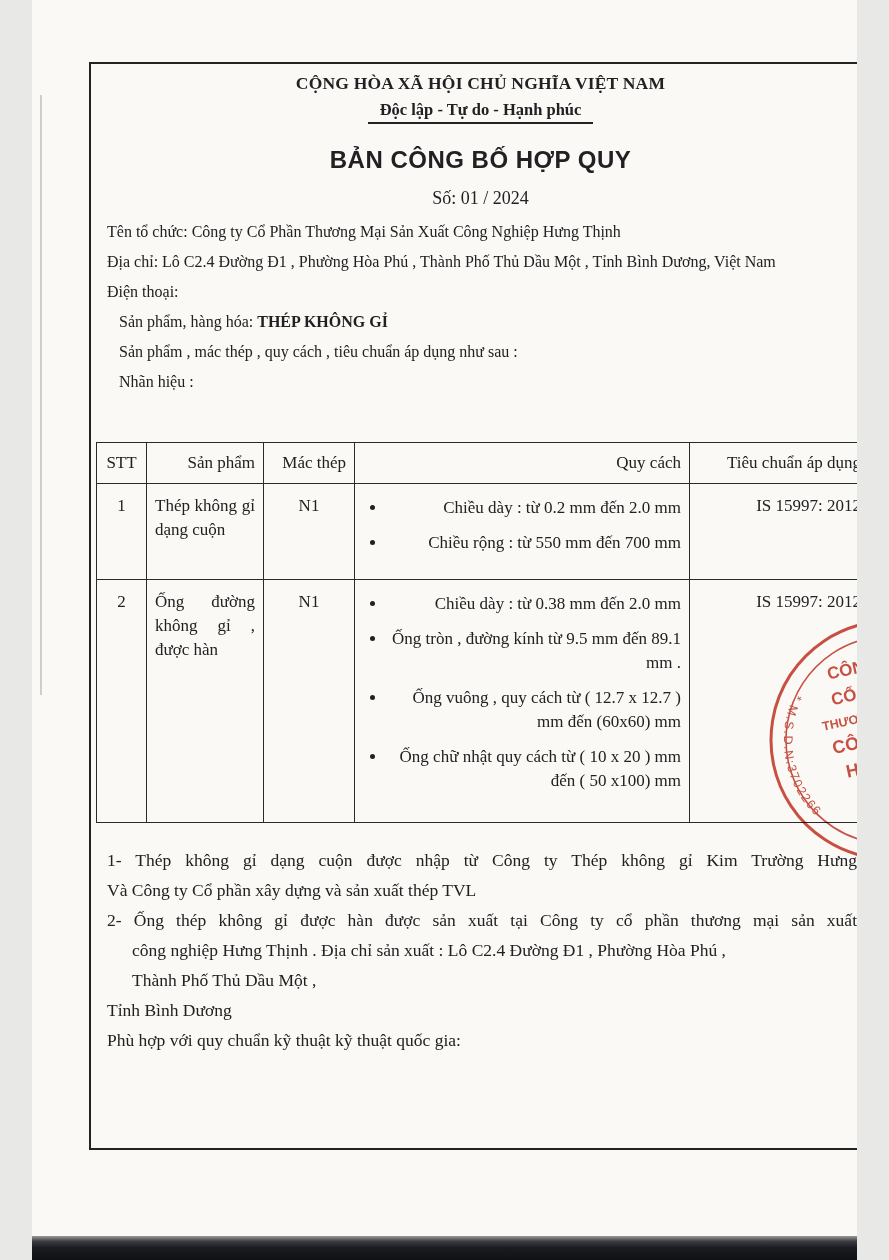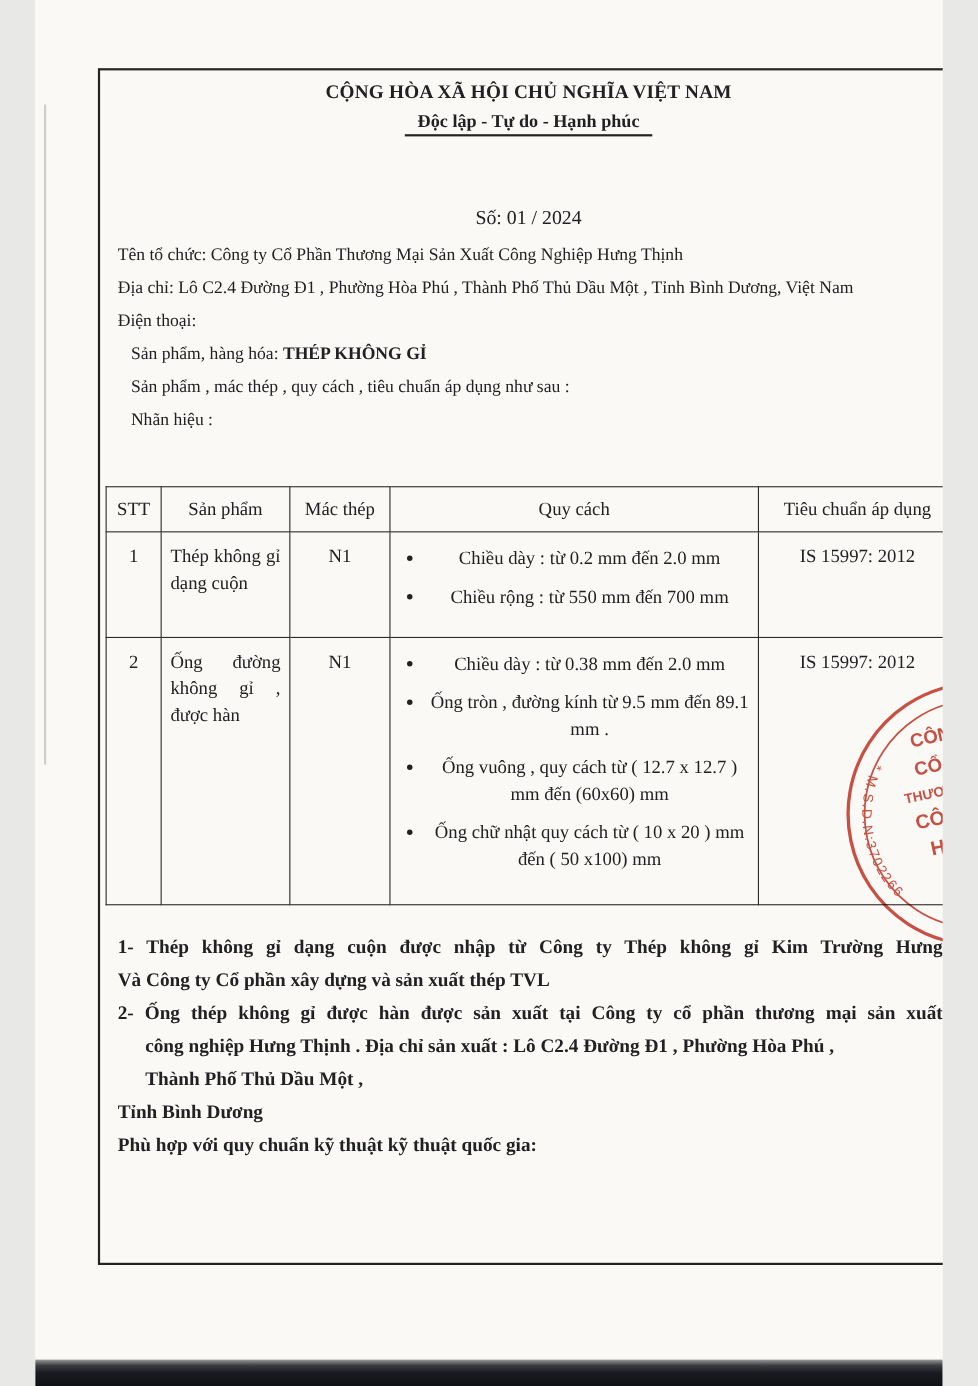--- a/index.html
+++ b/index.html
@@ -28,31 +28,31 @@
   .info p { margin:0; }
   .info .indent { margin-left:12px; }
   .bold { font-weight:bold; }
 
   .spec-table {
     position:absolute; left:64px; top:442px; width:773px;
     border-collapse:collapse; table-layout:fixed; font-size:17px; line-height:24px;padding-left:10px;
   }
   .spec-table th, .spec-table td {
     border:1.6px solid #2b2b2b; vertical-align:top;
-    padding:10px 8px; font-weight:normal; text-align:center;
+    padding:10px 8px; font-weight:normal; text-align:right;
   }
   .spec-table thead th { vertical-align:middle; height:22px; padding:8px; }
   .spec-table .c { text-align:center; }
   .spec-table .just { text-align:justify; }
   .spec-table tr.r1 { height:96px; }
   .spec-table tr.r2 { height:243px; }
   ul.specs { margin:2px 0 0 0; padding-left:24px; }
   ul.specs li { margin-bottom:11px; padding-left:4px; }
 
-  .bottom { left:75px; top:845px; width:750px; font-size:17.5px; line-height:30px;font-weight:bold; }
+  .bottom { left:75px; top:845px; width:750px; font-size:17.5px; line-height:30px; }
   .bottom > div { margin:0; }
   .note { margin-left:20px; }
   .note .cont { margin-left:25px; }
   .jl { text-align:justify; text-align-last:justify; }
   .province { margin-left:0; }
   .conf-intro { margin-left:10px; }
   .conf-text { margin-left:-12px; width:772px; }
   .conf-text .ind { text-indent:28px; word-spacing:3px; }
 
   
@@ -73,20 +73,21 @@
 
   <div class="scan-line-left"></div>
 
   <div class="frame"></div>
 
   <div class="abs centerband nat-title">CỘNG HÒA XÃ HỘI CHỦ NGHĨA VIỆT NAM</div>
   <div class="abs centerband motto">
     <span>Độc lập - Tự do - Hạnh phúc</span>
   </div>
 
+  <div class="abs centerband doc-title">BẢN CÔNG BỐ HỢP QUY</div>
   <div class="abs centerband doc-number">Số: 01 / 2024</div>
 
   <div class="abs info">
     <p>Tên tổ chức: Công ty Cổ Phần Thương Mại Sản Xuất Công Nghiệp Hưng Thịnh</p>
     <p>Địa chỉ: Lô C2.4 Đường Đ1 , Phường Hòa Phú , Thành Phố Thủ Dầu Một , Tỉnh Bình Dương, Việt Nam</p>
     <p>Điện thoại:</p>
     <p class="indent"><span>Sản phẩm, hàng hóa: </span><span class="bold">THÉP KHÔNG GỈ</span></p>
     <p class="indent">Sản phẩm , mác thép , quy cách , tiêu chuẩn áp dụng như sau :</p>
     <p class="indent">Nhãn hiệu :</p>
   </div>

